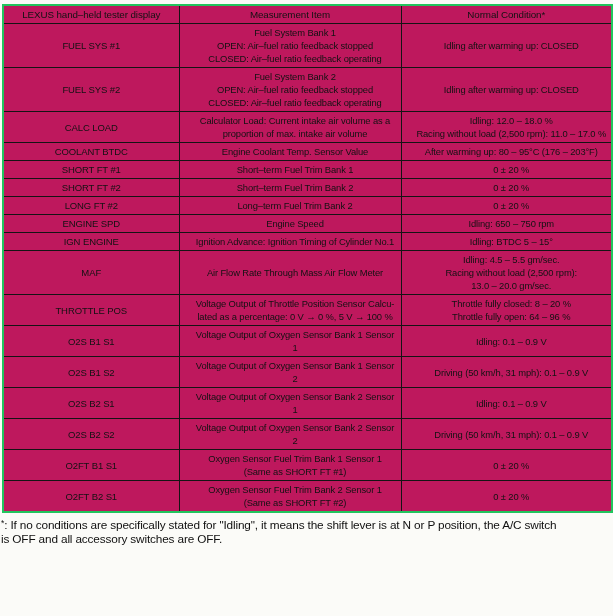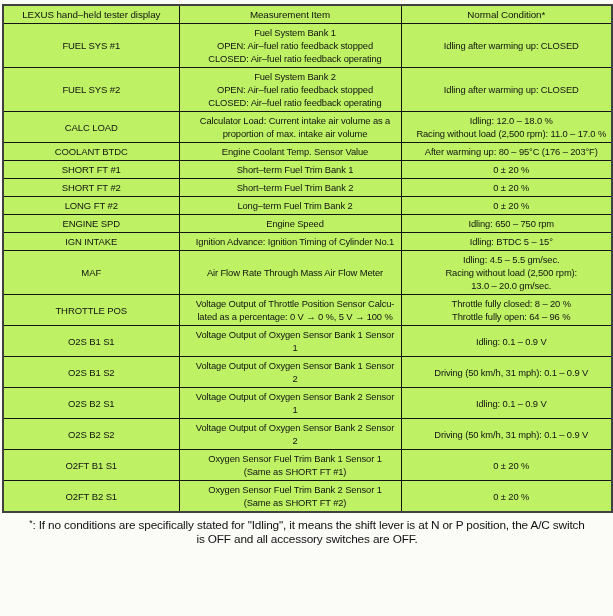--- a/index.html
+++ b/index.html
@@ -11,22 +11,22 @@
     background: #fbfbf8;
     font-family: "Liberation Sans", sans-serif;
     color: #121212;
     overflow: hidden;
   }
   .table-wrap { padding: 4px 2px 0 2px; }
   table.diag {
     width: 609px;
     border-collapse: collapse;
     table-layout: fixed;
-    border: 2px solid #404040;
-    background: #bef264;
+    border: 2px solid #22c55e;
+    background: #be185d;
   }
   table.diag th, table.diag td {
     border: 1.5px solid #141414;
     vertical-align: middle;
     overflow: hidden;
   }
   table.diag th {
     font-weight: normal;
     font-size: 9.8px;
     padding: 3px 2px;
@@ -47,21 +47,20 @@
     font-size: 9.4px;
     line-height: 13px;
     letter-spacing: -0.12px;
   }
   .footnote {
     margin: 3px 0 0 1px;
     font-size: 11.8px;
     line-height: 14px;
     letter-spacing: -0.15px;
     color: #101010;
-    text-align: center;
   }
   .fn-line { white-space: nowrap; }
   .fn-marker {
     font-size: 8.5px;
     vertical-align: 3px;
   }
 </style>
 </head>
 <body>
 
@@ -153,21 +152,21 @@
           <tr>
             <td class="c-display">ENGINE SPD</td>
             <td class="c-item">
               <div class="line">Engine Speed</div>
             </td>
             <td class="c-cond">
               <div class="line">Idling: 650 – 750 rpm</div>
             </td>
           </tr>
           <tr>
-            <td class="c-display">IGN INTAKE</td>
+            <td class="c-display">IGN ENGINE</td>
             <td class="c-item">
               <div class="line">Ignition Advance: Ignition Timing of Cylinder No.1</div>
             </td>
             <td class="c-cond">
               <div class="line">Idling: BTDC 5 – 15°</div>
             </td>
           </tr>
           <tr>
             <td class="c-display">MAF</td>
             <td class="c-item">

